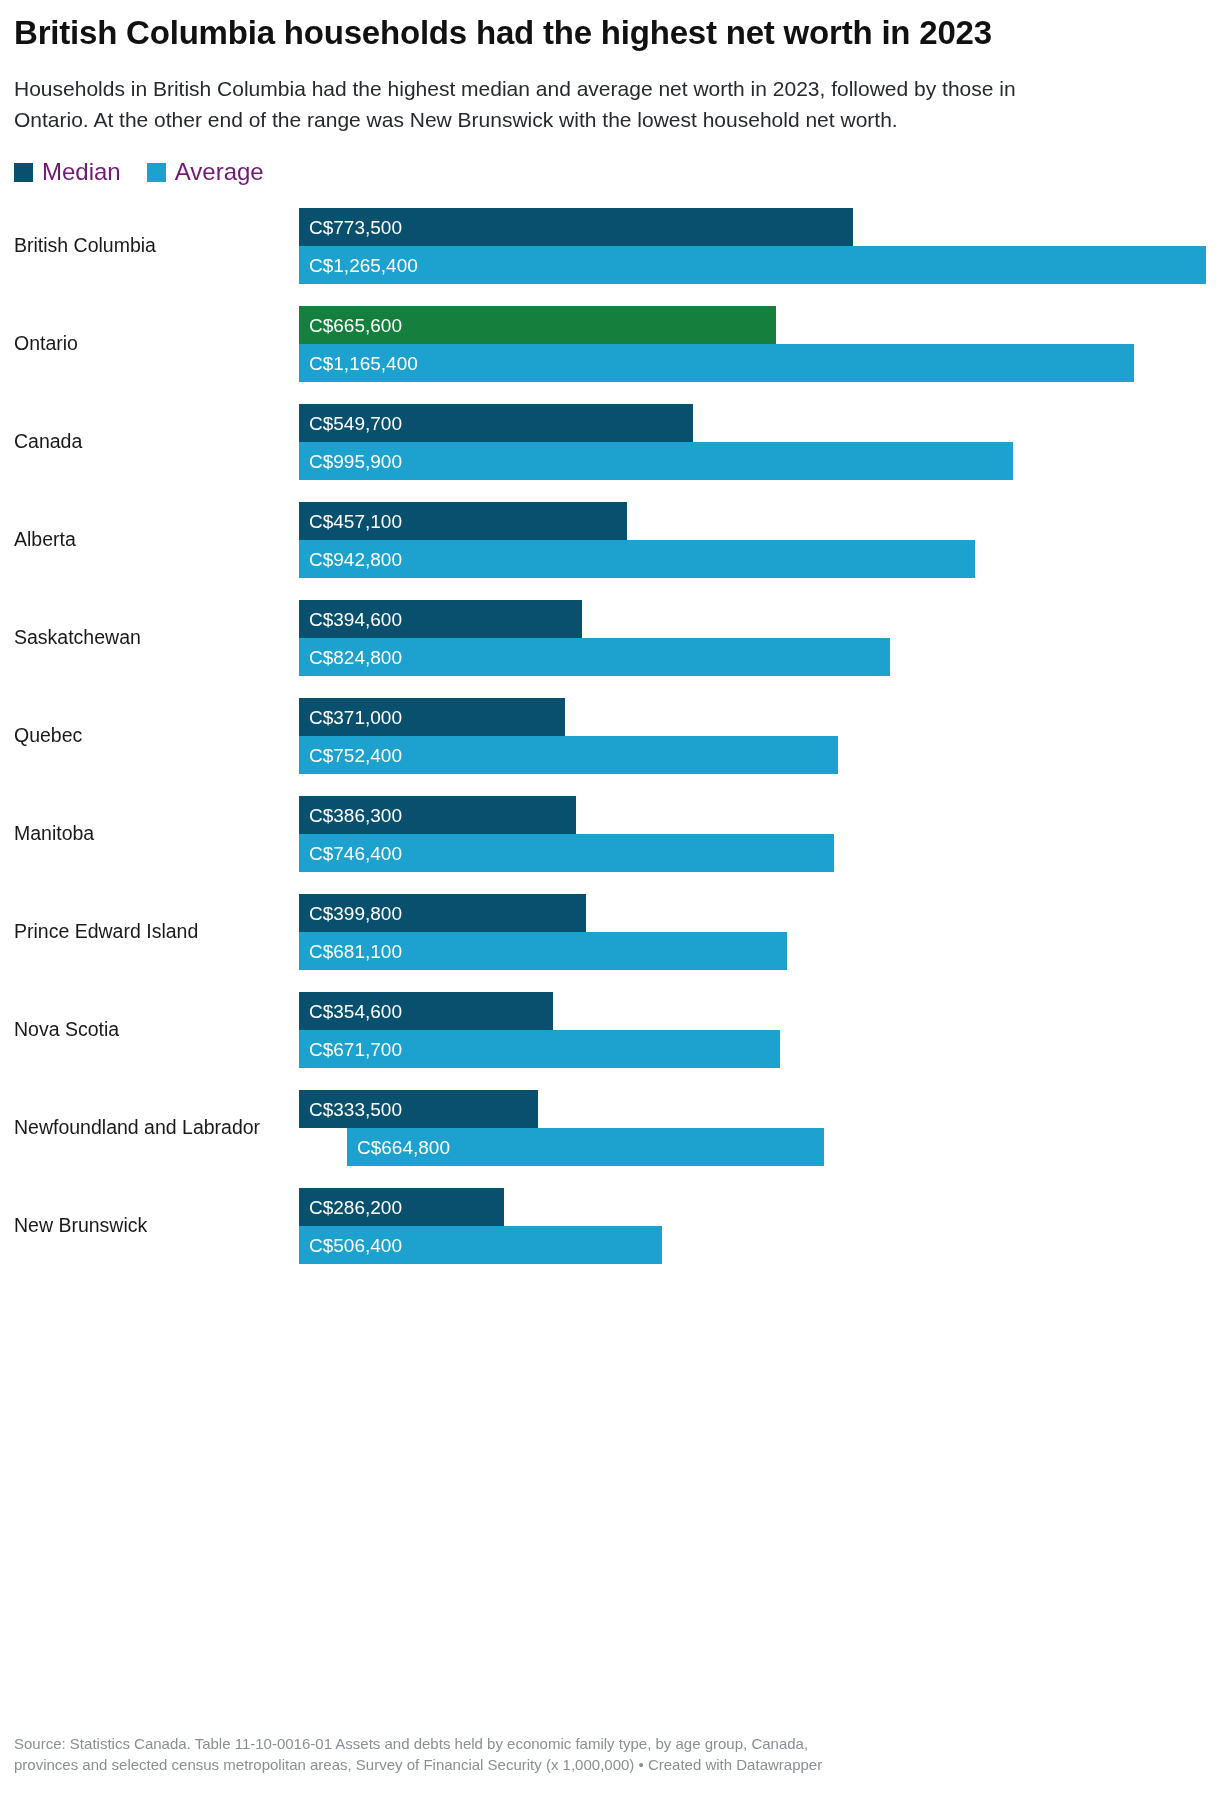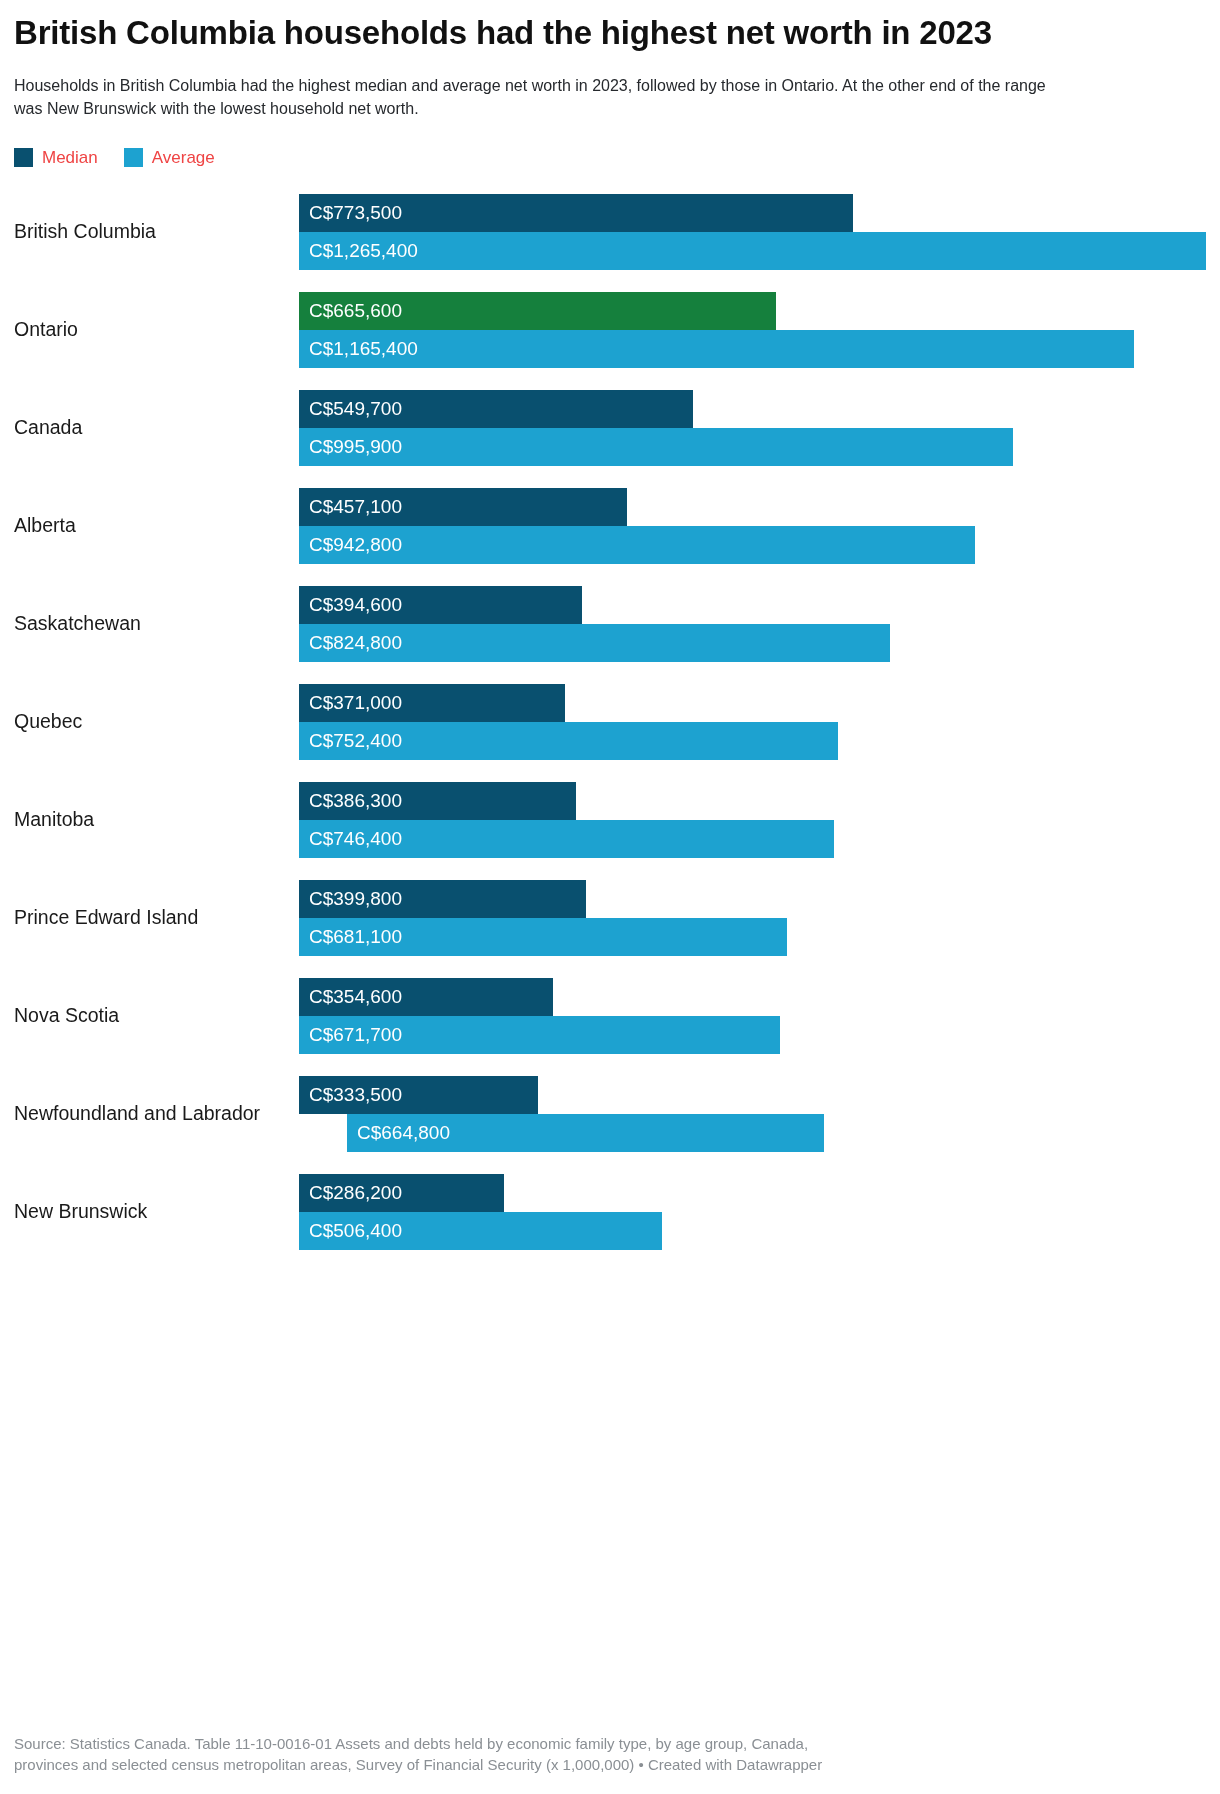--- a/index.html
+++ b/index.html
@@ -28,21 +28,21 @@
   .chart-title {
     font-size: 33px;
     line-height: 1.16;
     font-weight: bold;
     letter-spacing: -0.2px;
     margin: 14px 0 0 0;
     color: #111111;
     max-width: 1060px;
   }
   .chart-subtitle {
-    font-size: 16px;
+    font-size: 21px;
     line-height: 1.45;
     font-weight: normal;
     margin: 22px 0 0 0;
     color: #26292d;
     max-width: 1055px;
   }
 
   
   .legend {
     display: flex;
@@ -56,22 +56,22 @@
     align-items: center;
     gap: 9px;
   }
   .legend-swatch {
     width: 19px;
     height: 19px;
     display: inline-block;
     flex: 0 0 auto;
   }
   .legend-label {
-    font-size: 17px;
-    color: #ef4444;
+    font-size: 24px;
+    color: #701a75;
     line-height: 1;
   }
 
   
   .plot {
     flex: 1 1 auto;
     margin-top: 14px;
     display: flex;
     flex-direction: column;
     justify-content: flex-start;

